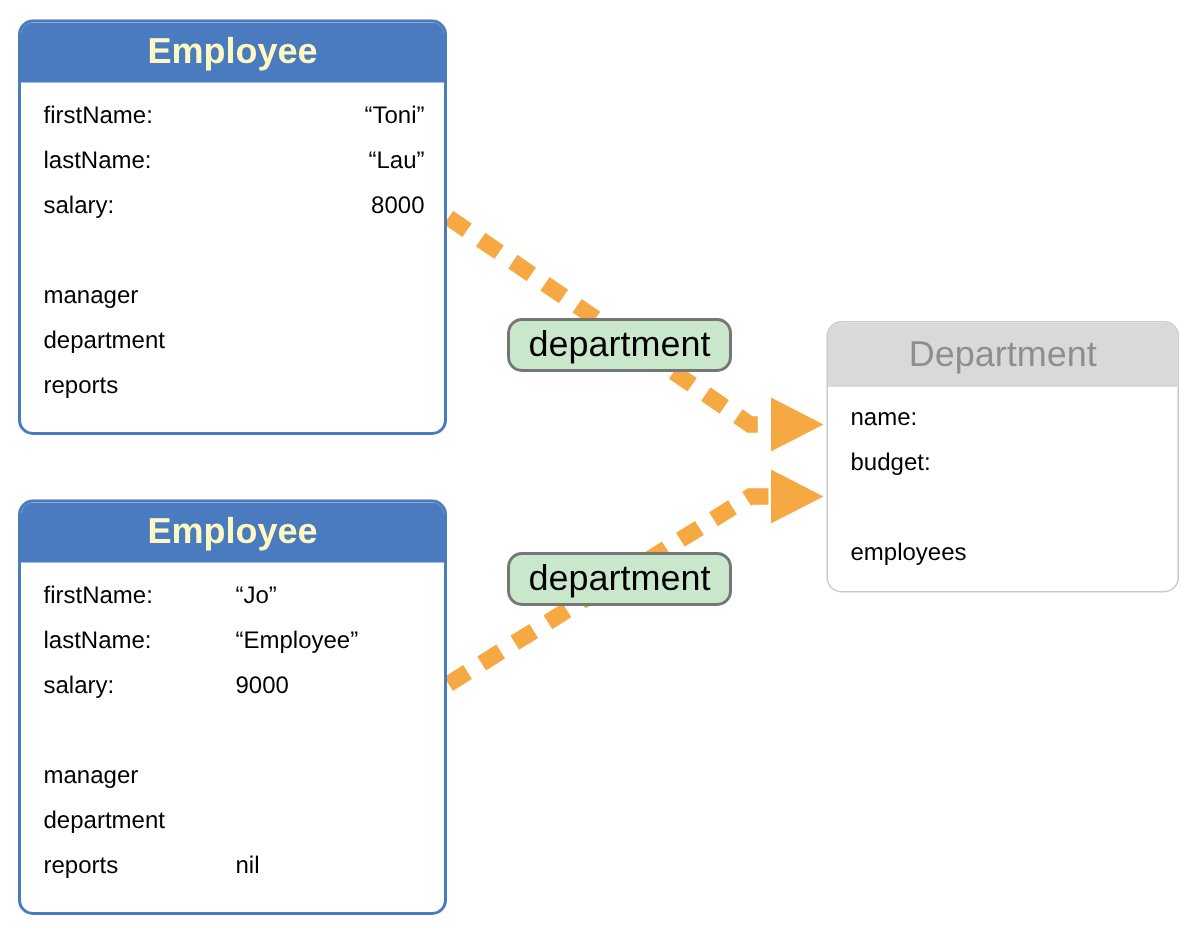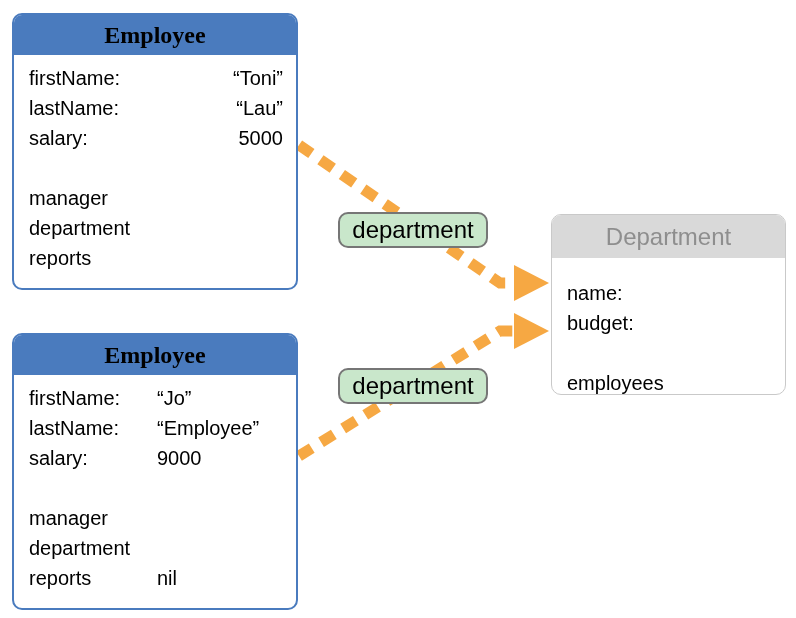--- a/index.html
+++ b/index.html
@@ -39,37 +39,36 @@
   .obj-header {
     display: flex;
     align-items: center;
     justify-content: center;
     font-size: 24px;
     box-sizing: border-box;
   }
   .emp-header {
     height: 40px;
     background: #4A7BBE;
-    color: #000000;
+    color: #fef9c3;
     font-weight: bold;
-    font-family: Liberation Serif, serif;
   }
   .dept-header {
     height: 43px;
     background: #D9D9D9;
     color: #8E8E8E;
     font-weight: normal;
   }
 
   .obj-body {
     padding: 8px 13px 0 15px;
-    font-size: 20px;
+    font-size: 16px;
     color: #000000;
   }
-  .dept-body { padding-top: 20px; }
+  .dept-body { padding-top: 6px; }
   .row {
     display: flex;
     align-items: center;
     height: 30px;
     white-space: nowrap;
   }
   .spacer { height: 30px; }
   
   .vals-right .row .val { margin-left: auto; text-align: left; }
   
@@ -117,21 +116,21 @@
       <div class="row">
         <span class="lbl">firstName:</span>
         <span class="val">“Toni”</span>
       </div>
       <div class="row">
         <span class="lbl">lastName:</span>
         <span class="val">“Lau”</span>
       </div>
       <div class="row">
         <span class="lbl">salary:</span>
-        <span class="val">5000</span>
+        <span class="val">8000</span>
       </div>
       <div class="spacer"></div>
       <div class="row">
         <span class="lbl">manager</span>
       </div>
       <div class="row">
         <span class="lbl">department</span>
       </div>
       <div class="row">
         <span class="lbl">reports</span>

